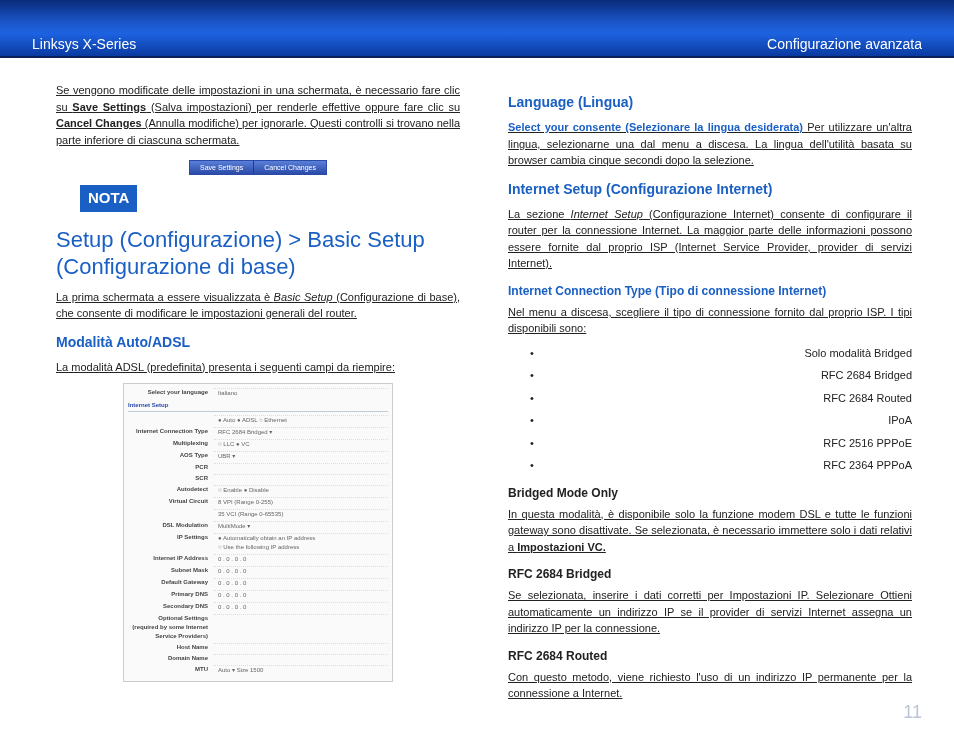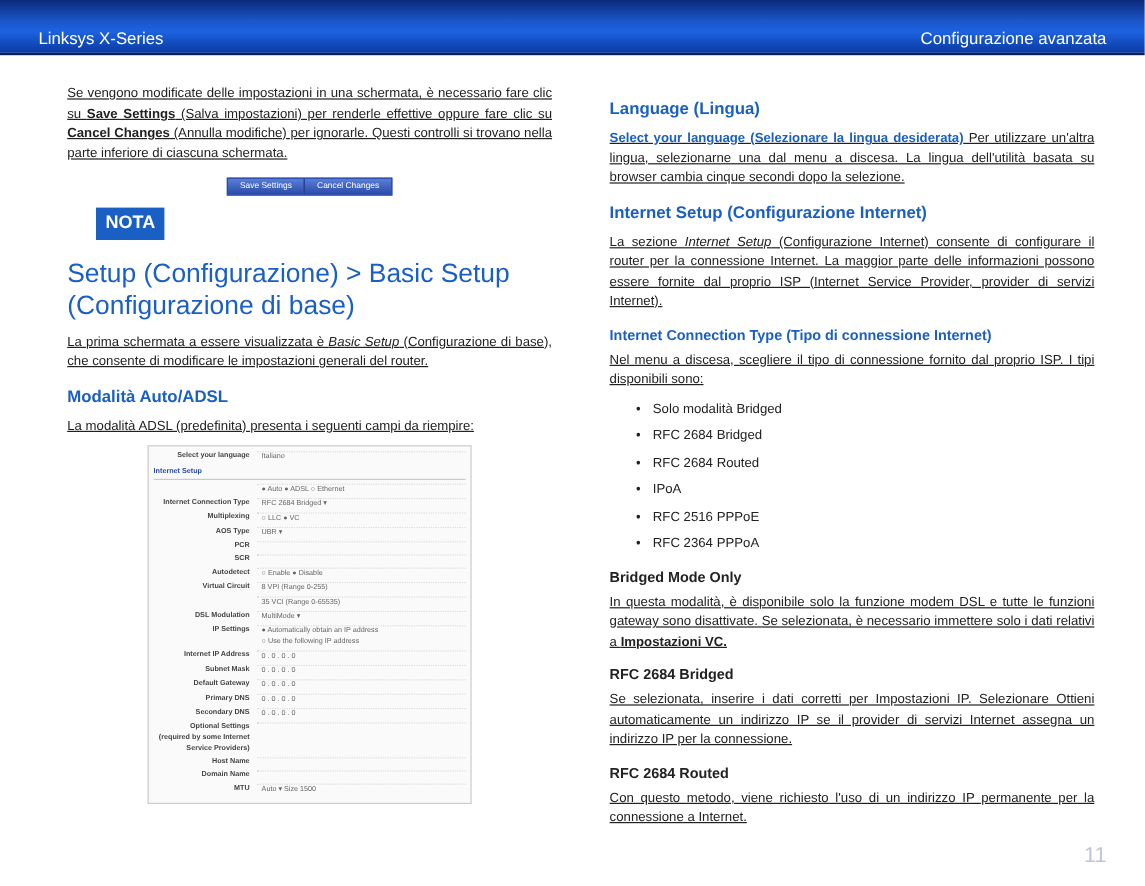--- a/index.html
+++ b/index.html
@@ -11,21 +11,21 @@
     height: 738px;
     overflow: hidden;
     position: relative;
   }
   .header {
     background: linear-gradient(to bottom, #0a2a7a 0%, #1b56c9 40%, #1d62e0 60%, #0a3aa0 100%);
     color: #fff;
     display: flex;
     justify-content: space-between;
     align-items: flex-end;
-    padding: 8px 32px 4px 32px;
+    padding: 20px 32px 4px 32px;
     height: 32px;
     font-size: 14px;
     font-weight: 300;
     border-bottom: 2px solid #0d1f5a;
   }
   .content {
     display: flex;
     padding: 24px 42px 0 56px;
     gap: 48px;
   }
@@ -57,20 +57,21 @@
     margin: 10px 0 4px 0;
   }
   .h4 {
     font-weight: 700;
     font-size: 12px;
     margin: 10px 0 4px 0;
   }
   ul {
     margin: 4px 0 8px 0;
     padding-left: 36px;
+    text-align: right;
   }
   ul li {
     list-style: none;
     position: relative;
     padding-left: 0;
     margin-bottom: 6px;
   }
   ul li::before {
     content: "•";
     position: absolute;
@@ -273,21 +274,21 @@
             <div class="lbl">MTU</div>
             <div class="val">Auto  ▾   Size  1500</div>
           </div>
         </div>
     </div>
   </div>
 
   <div class="col">
     <div class="h2">Language (Lingua)</div>
     <p>
-      <span class="blue-bold">Select your language (Selezionare la lingua desiderata)</span><span> Per utilizzare un'altra lingua, selezionarne una dal menu a discesa. La lingua dell'utilità basata su browser cambia cinque secondi dopo la selezione.</span>
+      <span class="blue-bold">Select your consente (Selezionare la lingua desiderata)</span><span> Per utilizzare un'altra lingua, selezionarne una dal menu a discesa. La lingua dell'utilità basata su browser cambia cinque secondi dopo la selezione.</span>
     </p>
 
     <div class="h2">Internet Setup (Configurazione Internet)</div>
     <p>
       <span>La sezione </span><span style="font-style:italic">Internet Setup</span><span> (Configurazione Internet) consente di configurare il router per la connessione Internet. La maggior parte delle informazioni possono essere fornite dal proprio ISP (Internet Service Provider, provider di servizi Internet).</span>
     </p>
 
     <div class="h3" style="color:#1a5fc4">Internet Connection Type (Tipo di connessione Internet)</div>
     <p>Nel menu a discesa, scegliere il tipo di connessione fornito dal proprio ISP. I tipi disponibili sono:</p>
     <ul id="ct-list">

